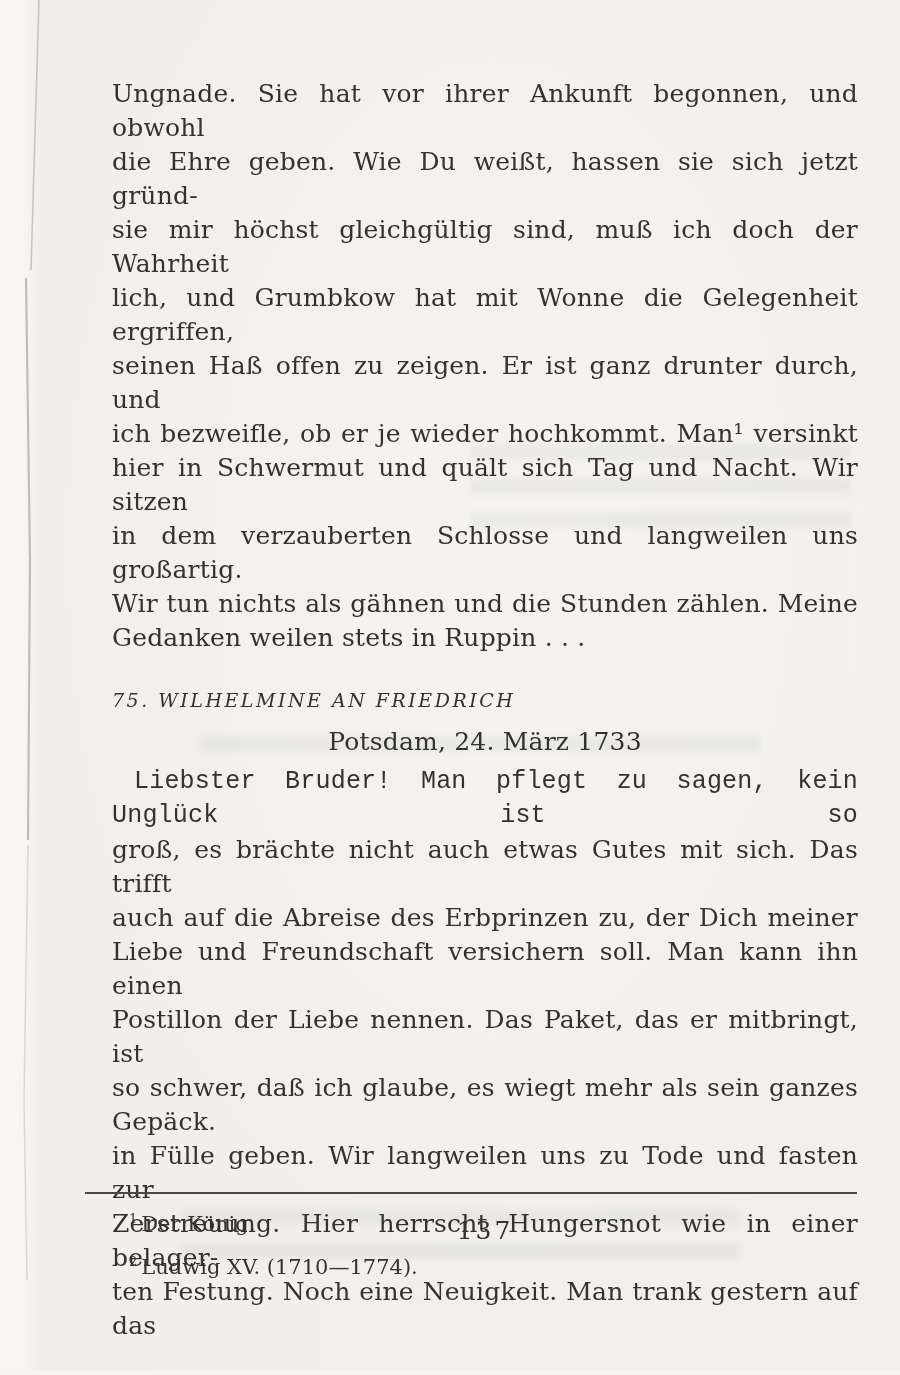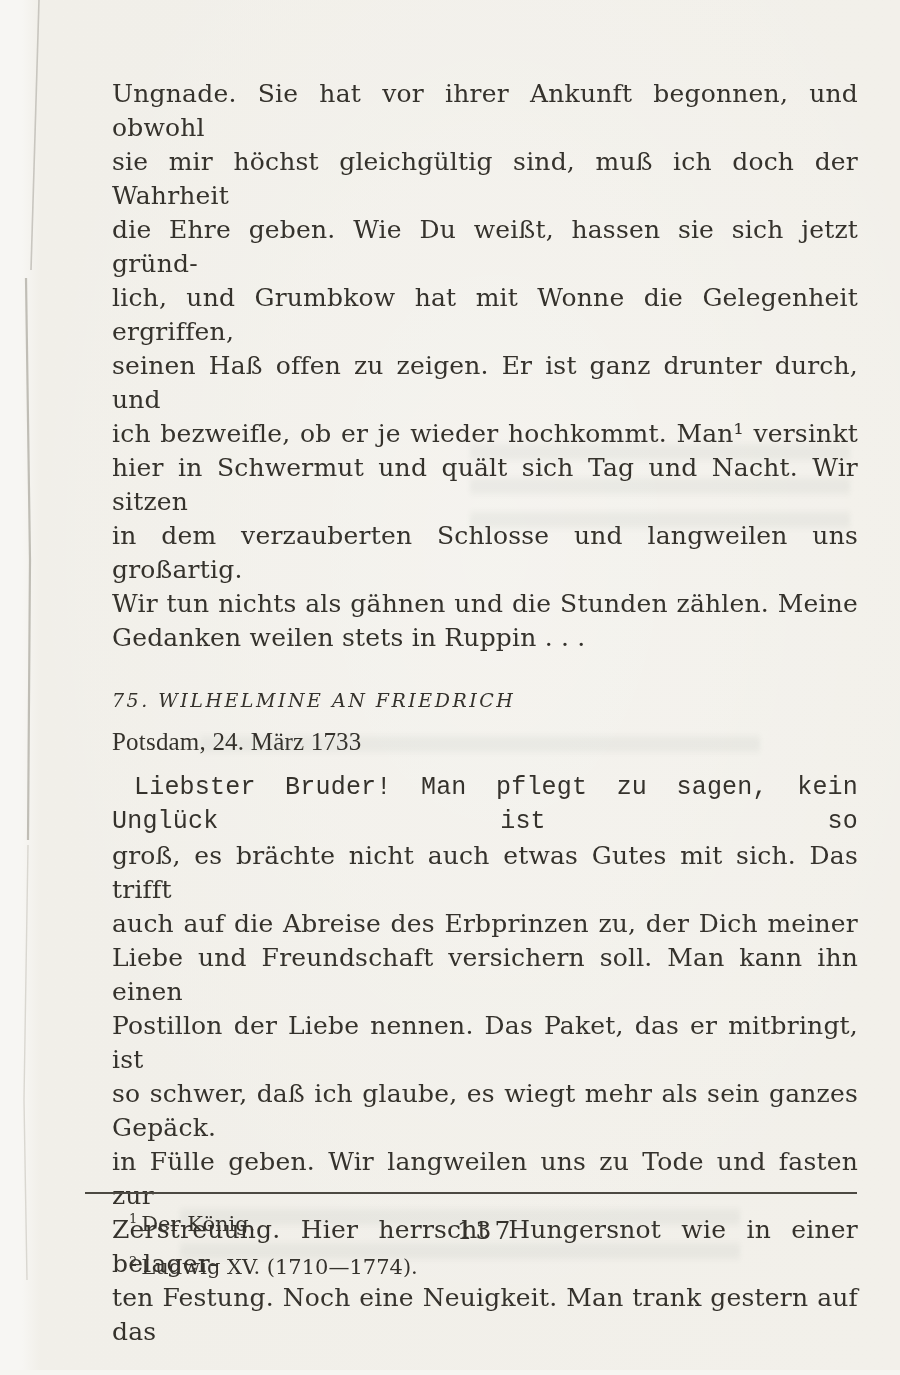--- a/index.html
+++ b/index.html
@@ -62,24 +62,23 @@
 
   .letterhead {
     margin: 28px 0 0 0;
     font-size: 19px;
     font-weight: normal;
     font-style: italic;
     letter-spacing: 2.5px;
     line-height: 34px;
   }
   .dateline {
-    margin: 8px 0 12px 0;
-    text-align: left;
+    margin: 8px 0 6px 0;
+    text-align: center;
     line-height: 34px;
-    font-family: Liberation Serif, serif;
   }
 
   .footnotes {
     position: absolute;
     left: 85px;
     top: 1192px;
     width: 772px;
     font-size: 21px;
     line-height: 37px;
   }
@@ -116,22 +115,22 @@
   </svg>
 
   <div class="ghost" style="left:470px; top:440px; width:380px; height:90px;"></div>
   <div class="ghost" style="left:200px; top:732px; width:560px; height:34px;"></div>
   <div class="ghost" style="left:180px; top:1205px; width:560px; height:62px;"></div>
 
   <div class="textcol">
 
     <div class="para">
         <div class="tline">Ungnade. Sie hat vor ihrer Ankunft begonnen, und obwohl</div>
+        <div class="tline">die Ehre geben. Wie Du weißt, hassen sie sich jetzt gründ-</div>
         <div class="tline">sie mir höchst gleichgültig sind, muß ich doch der Wahrheit</div>
-        <div class="tline">die Ehre geben. Wie Du weißt, hassen sie sich jetzt gründ-</div>
         <div class="tline">lich, und Grumbkow hat mit Wonne die Gelegenheit ergriffen,</div>
         <div class="tline">seinen Haß offen zu zeigen. Er ist ganz drunter durch, und</div>
         <div class="tline">ich bezweifle, ob er je wieder hochkommt. Man¹ versinkt</div>
         <div class="tline">hier in Schwermut und quält sich Tag und Nacht. Wir sitzen</div>
         <div class="tline">in dem verzauberten Schlosse und langweilen uns großartig.</div>
         <div class="tline">Wir tun nichts als gähnen und die Stunden zählen. Meine</div>
         <div class="tline endline">Gedanken weilen stets in Ruppin . . .</div>
       </div>
 
     <h2 class="letterhead">75. WILHELMINE AN FRIEDRICH</h2>

